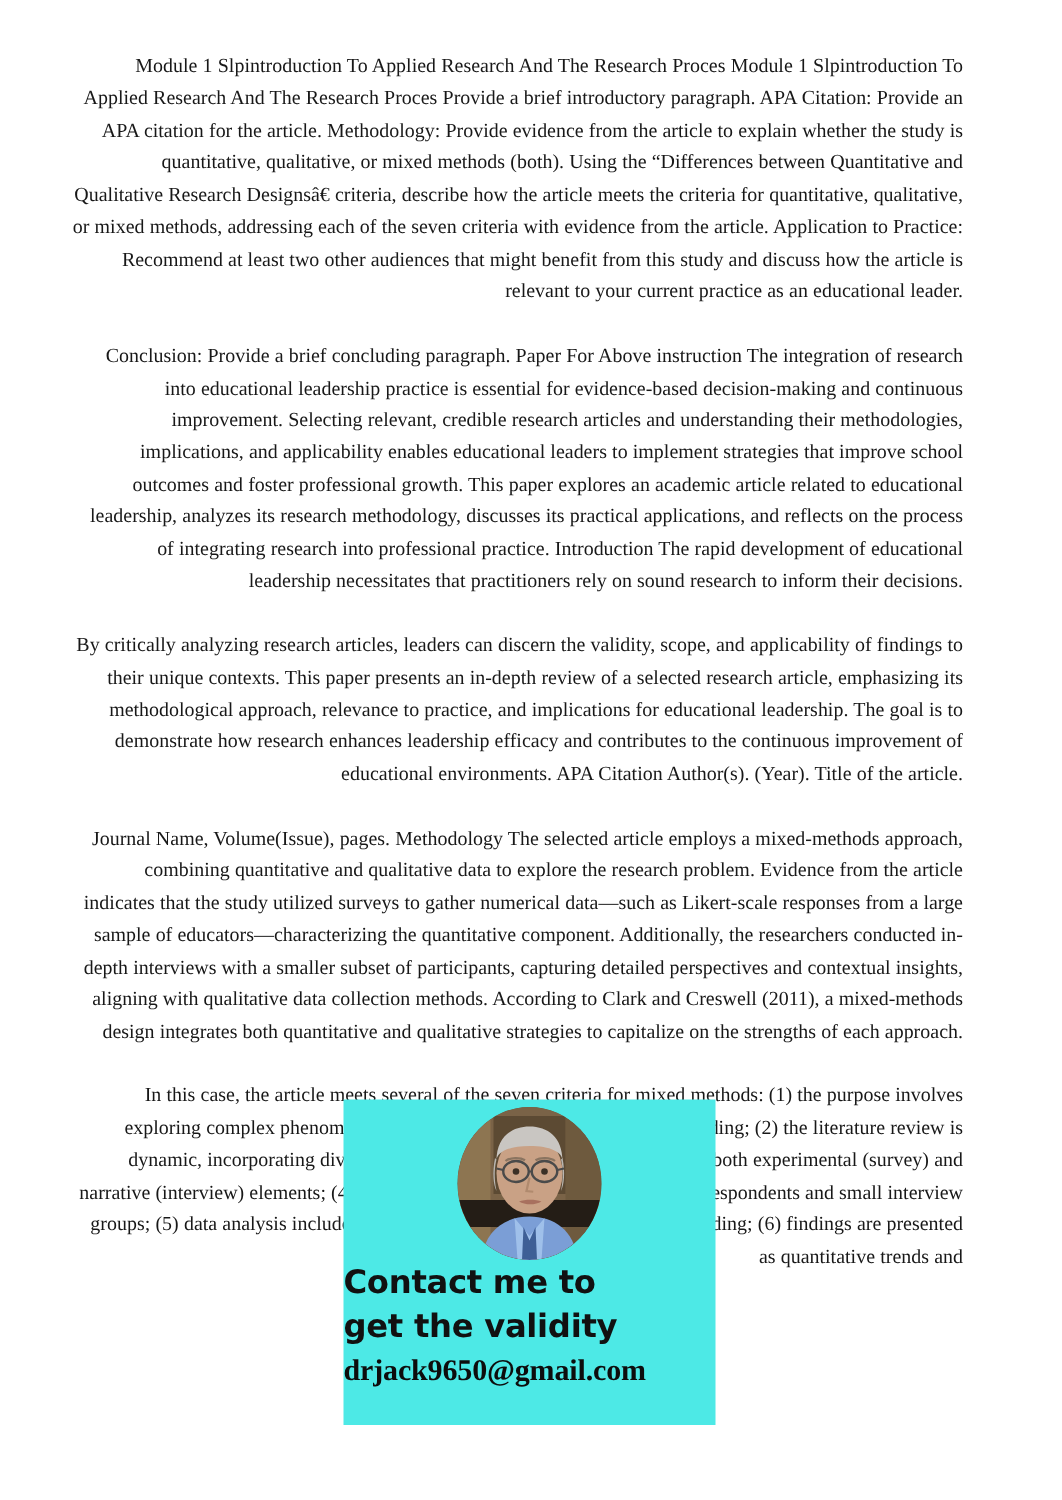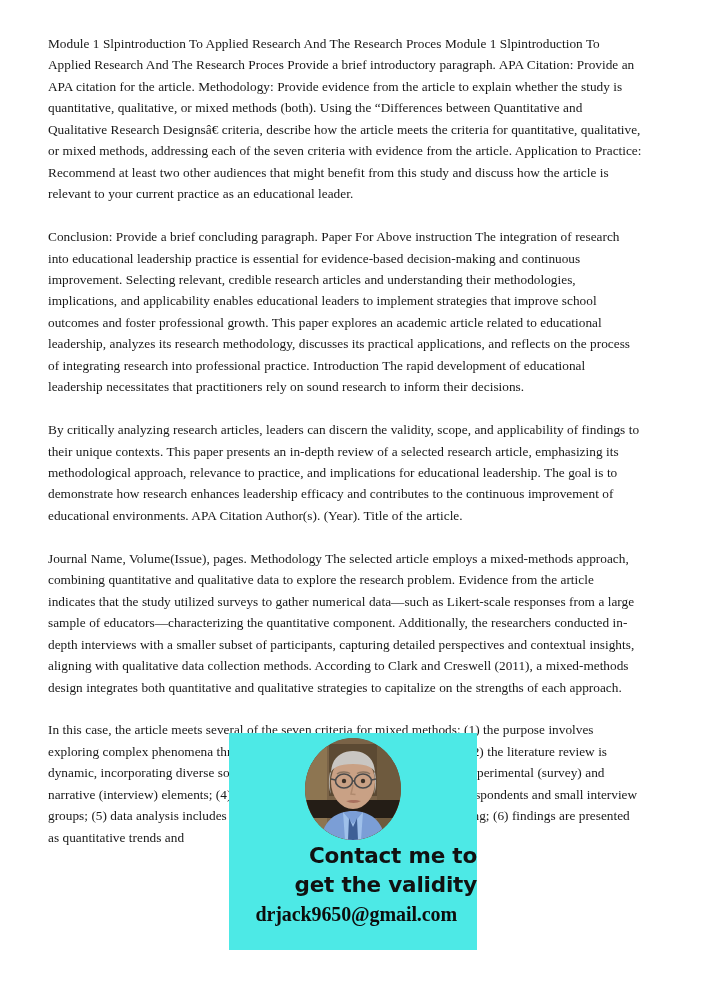--- a/index.html
+++ b/index.html
@@ -29,38 +29,38 @@
   #doc-body {
     position: absolute;
     left: 48px;
     top: 33px;
     width: 594px;
   }
 
   .para {
     font-size: 13.3px;
     line-height: 21.45px;
-    text-align: left;
+    text-align: right;
     margin: 0 0 21.45px 0;
     color: #181818;
     letter-spacing: 0.01px;
     word-spacing: 0.1px;
   }
   .para:last-child { margin-bottom: 0; }
 
   
   #promo-overlay {
     position: absolute;
     left: 229px;
     top: 733px;
     width: 248px;
     height: 217px;
     background: #4de9e6;
     overflow: hidden;
-    text-align: right;
+    text-align: left;
   }
 
   #promo-avatar {
     position: absolute;
     left: 50%;
     top: 5px;
     transform: translateX(-50%);
     width: 96px;
     height: 102px;
     border-radius: 50%;

